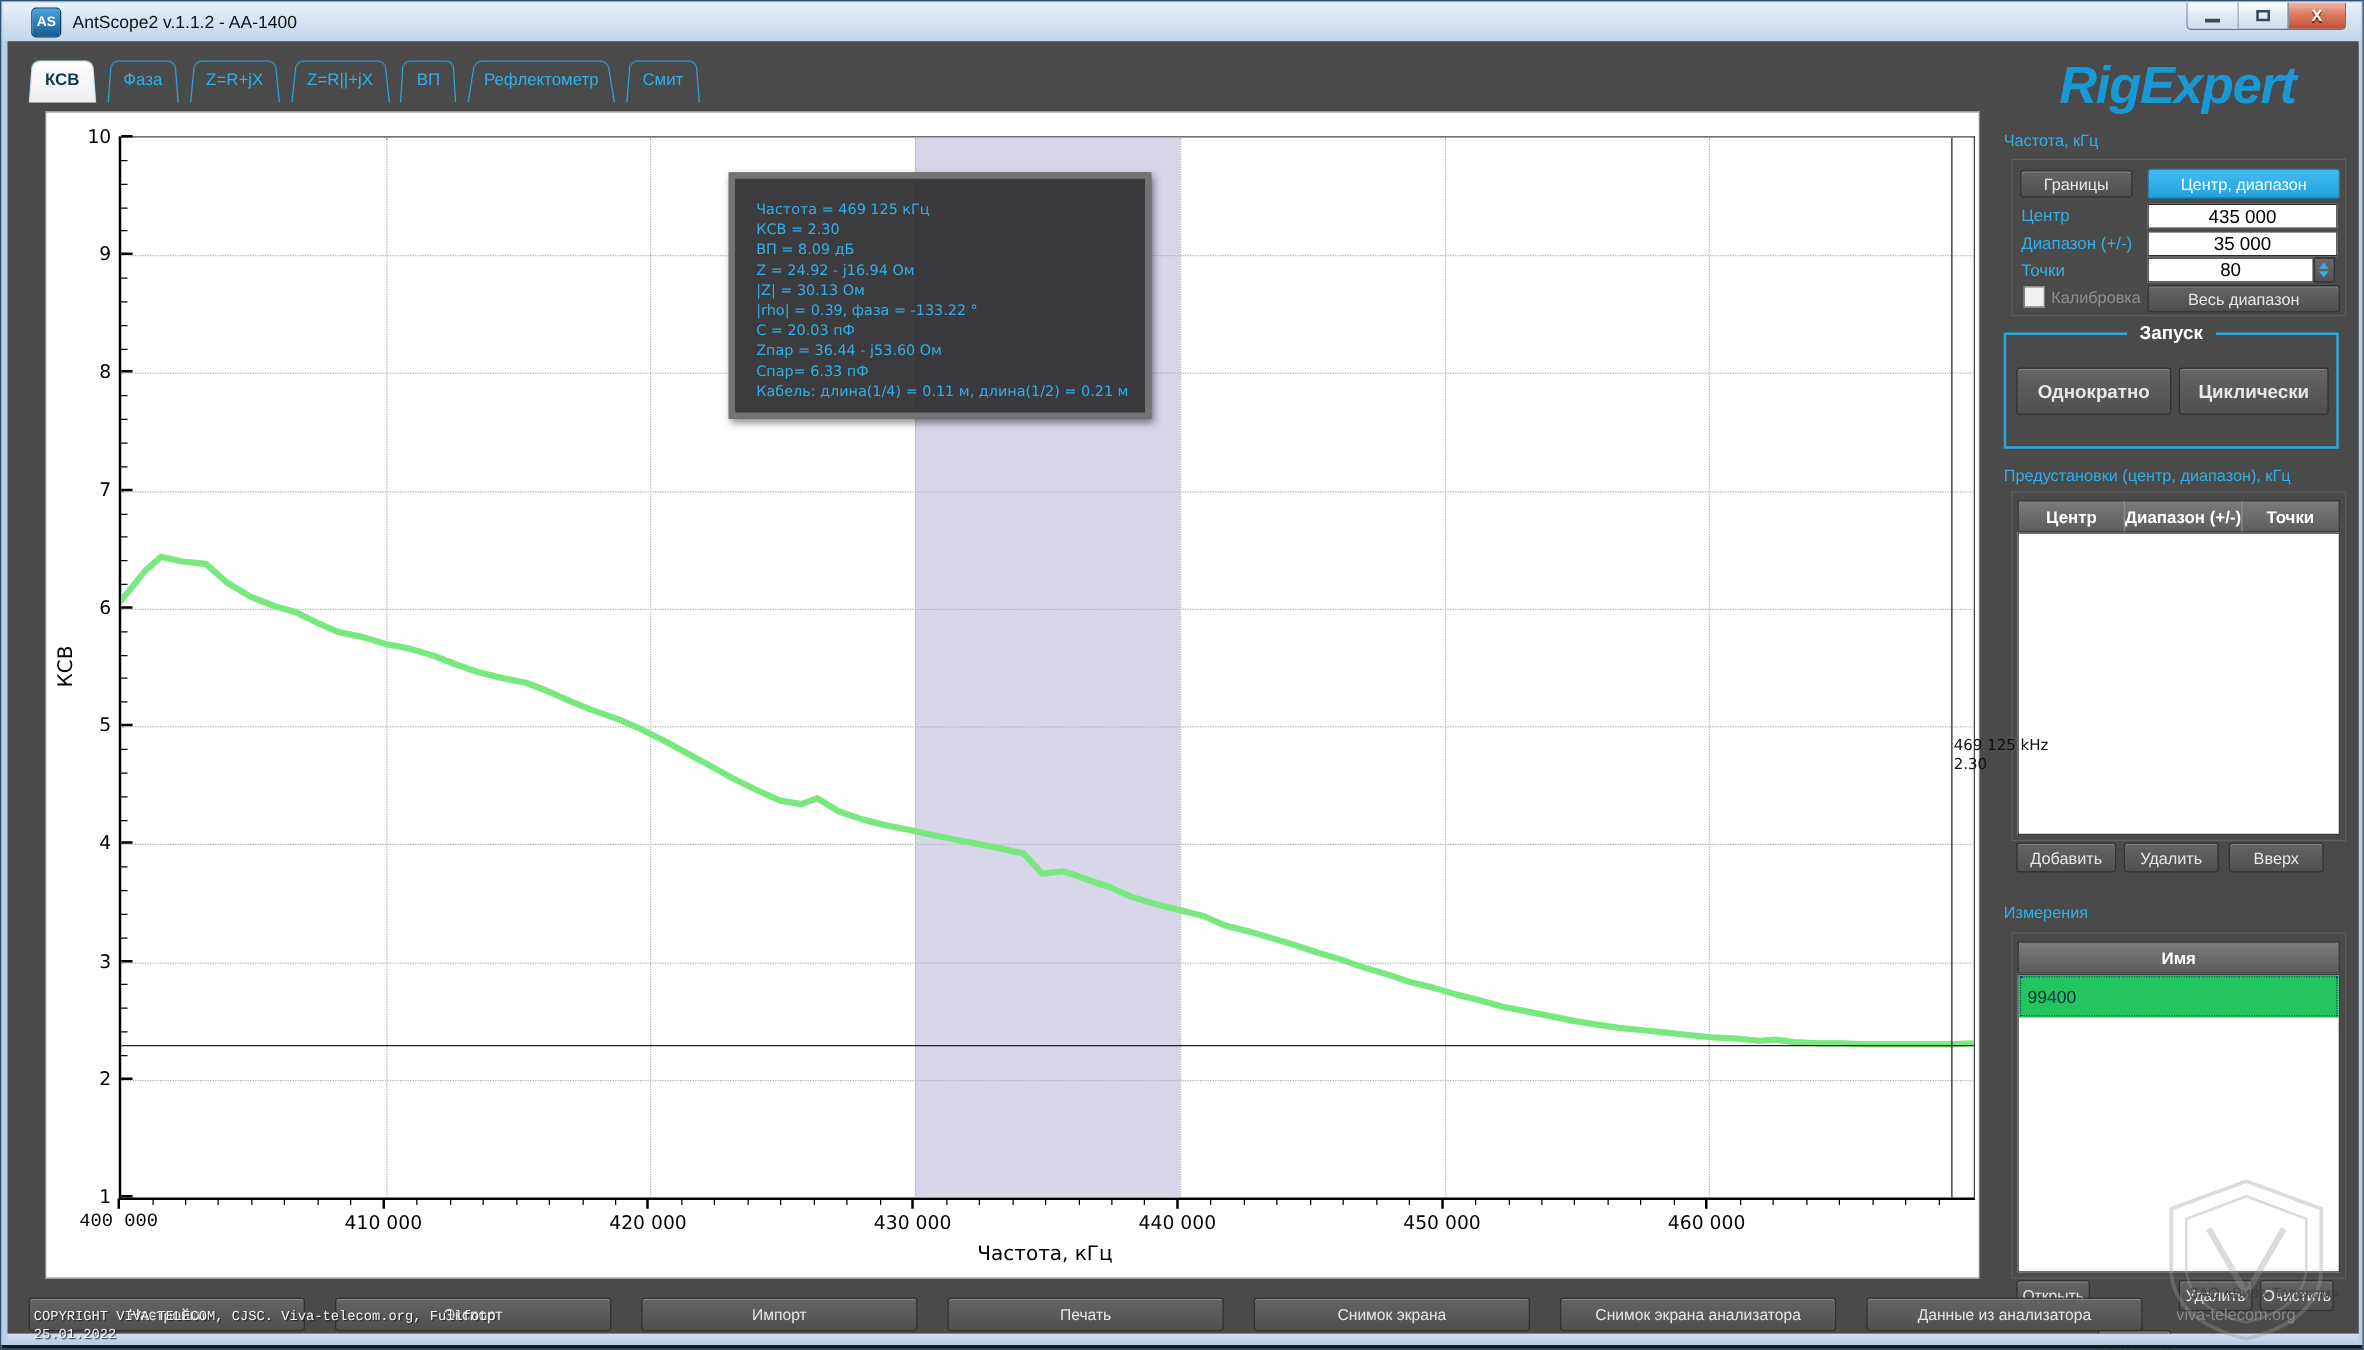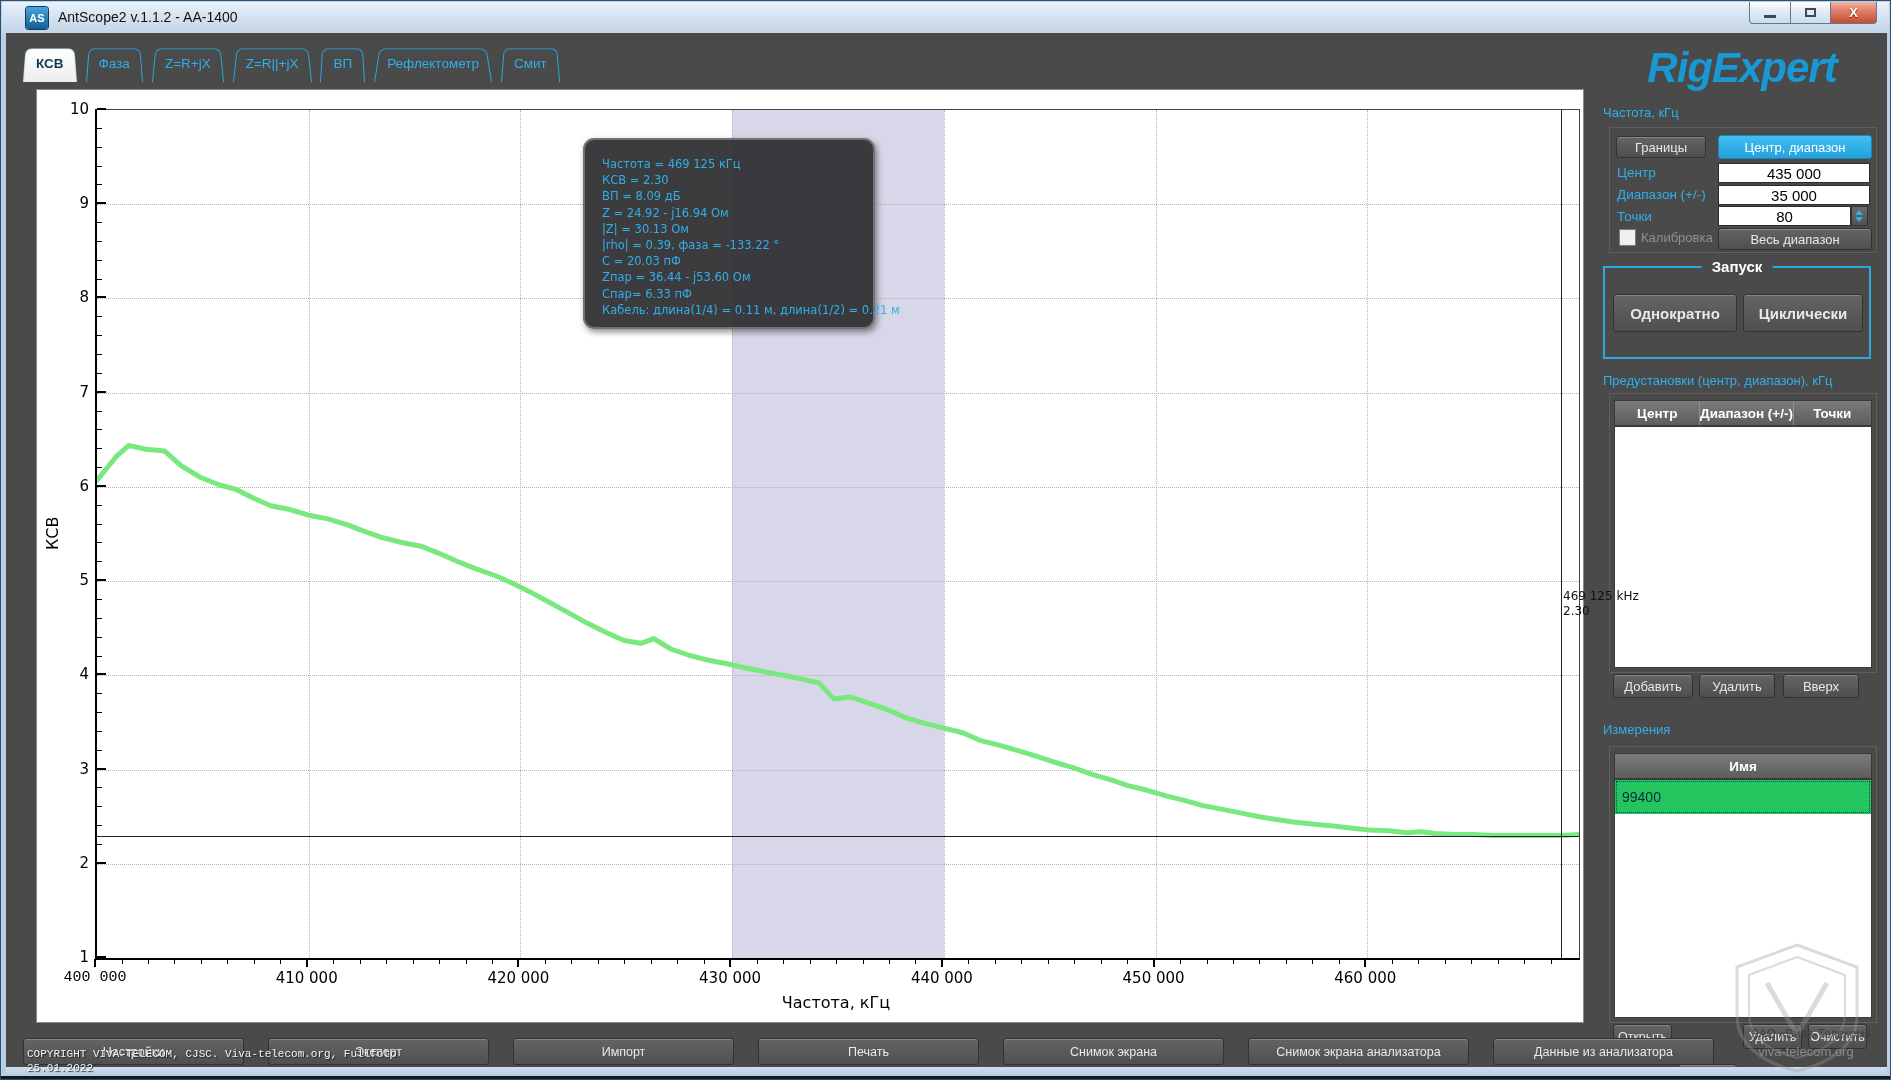--- a/index.html
+++ b/index.html
@@ -42,22 +42,22 @@
   .gl-v{position:absolute;top:0;bottom:0;border-left:1px dotted #b2b2b2;}
   .curve-svg{position:absolute;left:0;top:0;width:100%;height:100%;}
   .cursor-v{position:absolute;top:0;bottom:0;width:1px;background:#222;}
   .cursor-h{position:absolute;left:0;right:0;height:1px;background:#222;}
   .tick{position:absolute;background:#000;}
   .ytick-label{position:absolute;left:8px;width:44px;text-align:right;font-family:"DejaVu Sans",sans-serif;font-size:15px;color:#000;}
   .xtick-label{position:absolute;width:120px;text-align:center;font-family:"DejaVu Sans",sans-serif;font-size:15px;color:#000;}
   .ylabel{position:absolute;left:4px;top:19px;height:848px;width:22px;display:flex;align-items:center;justify-content:center;
           writing-mode:vertical-rl;transform:rotate(180deg);font-family:"DejaVu Sans",sans-serif;font-size:16px;color:#000;}
   .xlabel{position:absolute;left:58px;top:903px;width:1482px;text-align:center;font-family:"DejaVu Sans",sans-serif;font-size:16px;color:#000;}
-  .tooltip{position:absolute;left:546px;top:48px;width:292px;box-sizing:border-box;padding:16px 14px 9px 17px;
-           background:rgba(43,43,47,0.92);border:2px solid #737373;border-radius:11px;z-index:20;
+  .tooltip{position:absolute;left:546px;top:48px;width:338px;box-sizing:border-box;padding:16px 14px 9px 17px;
+           background:rgba(43,43,47,0.92);border:5px solid #737373;border-radius:0;z-index:20;
            box-shadow:2px 3px 6px rgba(0,0,0,0.45);}
   .tooltip div{color:#2fb0e8;font-family:"DejaVu Sans",sans-serif;font-size:11.5px;line-height:16.2px;white-space:nowrap;}
   .readout{position:absolute;left:1562px;top:588px;z-index:30;font-family:"DejaVu Sans",sans-serif;font-size:12px;color:#111;line-height:15px;}
   
   .sidebar{position:absolute;left:1600px;top:40px;width:282px;height:1022px;}
   .logo{position:absolute;left:8px;top:0px;width:266px;height:54px;color:#1899d6;font-size:42px;font-weight:bold;
         font-style:italic;text-align:center;letter-spacing:-1px;line-height:54px;}
   .s-label{position:absolute;color:#2fb0e8;font-size:13px;}
   .gbox{position:absolute;border:1px solid #5e5e5e;box-sizing:border-box;}
   .freq-box{left:8px;top:86px;width:268px;height:126px;}
@@ -94,21 +94,21 @@
   .meas-box{left:8px;top:705px;width:268px;height:277px;background:#4a4a4a;}
   
   .toolbar{position:absolute;left:22px;top:1037px;display:flex;gap:24px;}
   .tb-btn{width:219px;height:25px;display:flex;align-items:center;justify-content:center;font-size:12.5px;cursor:pointer;}
   
   .copyright{position:absolute;left:26px;top:1046px;z-index:40;font-family:"Liberation Mono",monospace;font-size:11px;
              color:#f5f5f5;text-shadow:1px 1px 1px #222;line-height:14px;white-space:pre;}
   .vendor-shield{position:absolute;left:1732px;top:942px;z-index:35;opacity:0.35;}
   .vendor-name{position:absolute;left:1700px;top:1026px;width:170px;text-align:right;z-index:36;color:#3c3c3c;
                font-size:12px;opacity:0.85;}
-  .vendor-site{position:absolute;left:1740px;top:1043px;width:130px;text-align:center;z-index:36;color:#8a8a8a;font-size:13px;}
+  .vendor-site{position:absolute;left:1740px;top:1043px;width:130px;text-align:left;z-index:36;color:#8a8a8a;font-size:13px;}
 </style>
 </head>
 <body>
 
 <div class="screen">
 
   <div class="titlebar">
     <div class="app-icon">AS</div>
     <div class="win-title">AntScope2 v.1.1.2 - AA-1400</div>
     <div class="win-controls">

